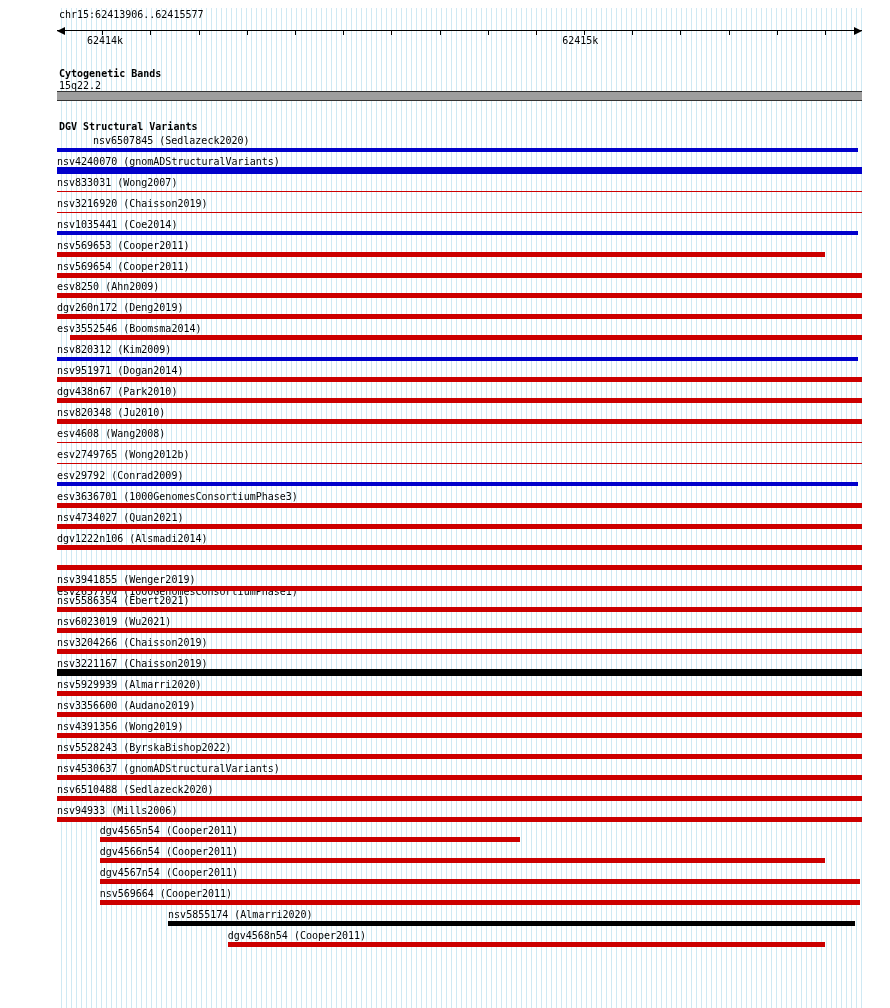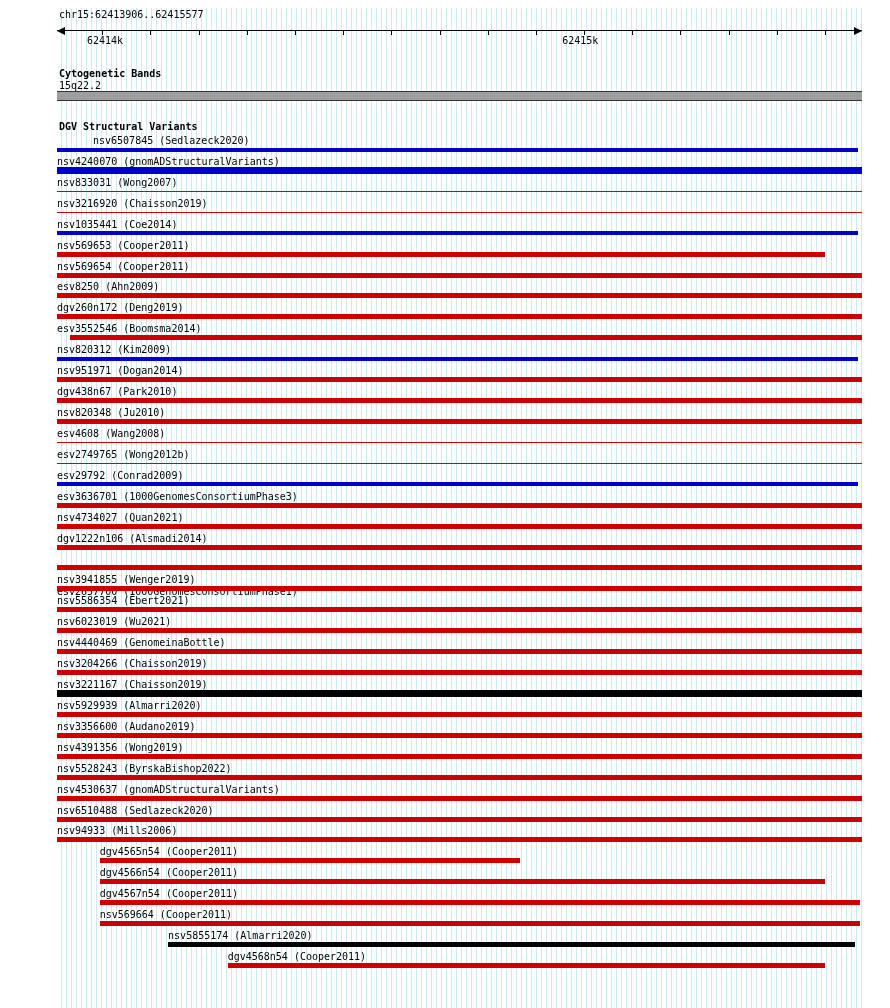--- a/index.html
+++ b/index.html
@@ -173,24 +173,20 @@
       </div>
       <div class="variant-row">
         <div class="variant-label" style="left: 0%;">nsv5586354 (Ebert2021)</div>
         <div class="variant-bar" style="left: 0%; width: 100%; height: 5px; top: 13px; background: rgb(204, 0, 0);"></div>
       </div>
       <div class="variant-row">
         <div class="variant-label" style="left: 0%;">nsv6023019 (Wu2021)</div>
         <div class="variant-bar" style="left: 0%; width: 100%; height: 5px; top: 13px; background: rgb(204, 0, 0);"></div>
       </div>
       <div class="variant-row">
-        <div class="variant-label" style="left: 0%;">nsv4440469 (GenomeinaBottle)</div>
-        <div class="variant-bar" style="left: 0%; width: 100%; height: 5px; top: 13px; background: rgb(204, 0, 0);"></div>
-      </div>
-      <div class="variant-row">
         <div class="variant-label" style="left: 0%;">nsv3204266 (Chaisson2019)</div>
         <div class="variant-bar" style="left: 0%; width: 100%; height: 5px; top: 13px; background: rgb(204, 0, 0);"></div>
       </div>
       <div class="variant-row">
         <div class="variant-label" style="left: 0%;">nsv3221167 (Chaisson2019)</div>
         <div class="variant-bar" style="left: 0%; width: 100%; height: 7px; top: 12px; background: rgb(0, 0, 0);"></div>
       </div>
       <div class="variant-row">
         <div class="variant-label" style="left: 0%;">nsv5929939 (Almarri2020)</div>
         <div class="variant-bar" style="left: 0%; width: 100%; height: 5px; top: 13px; background: rgb(204, 0, 0);"></div>

